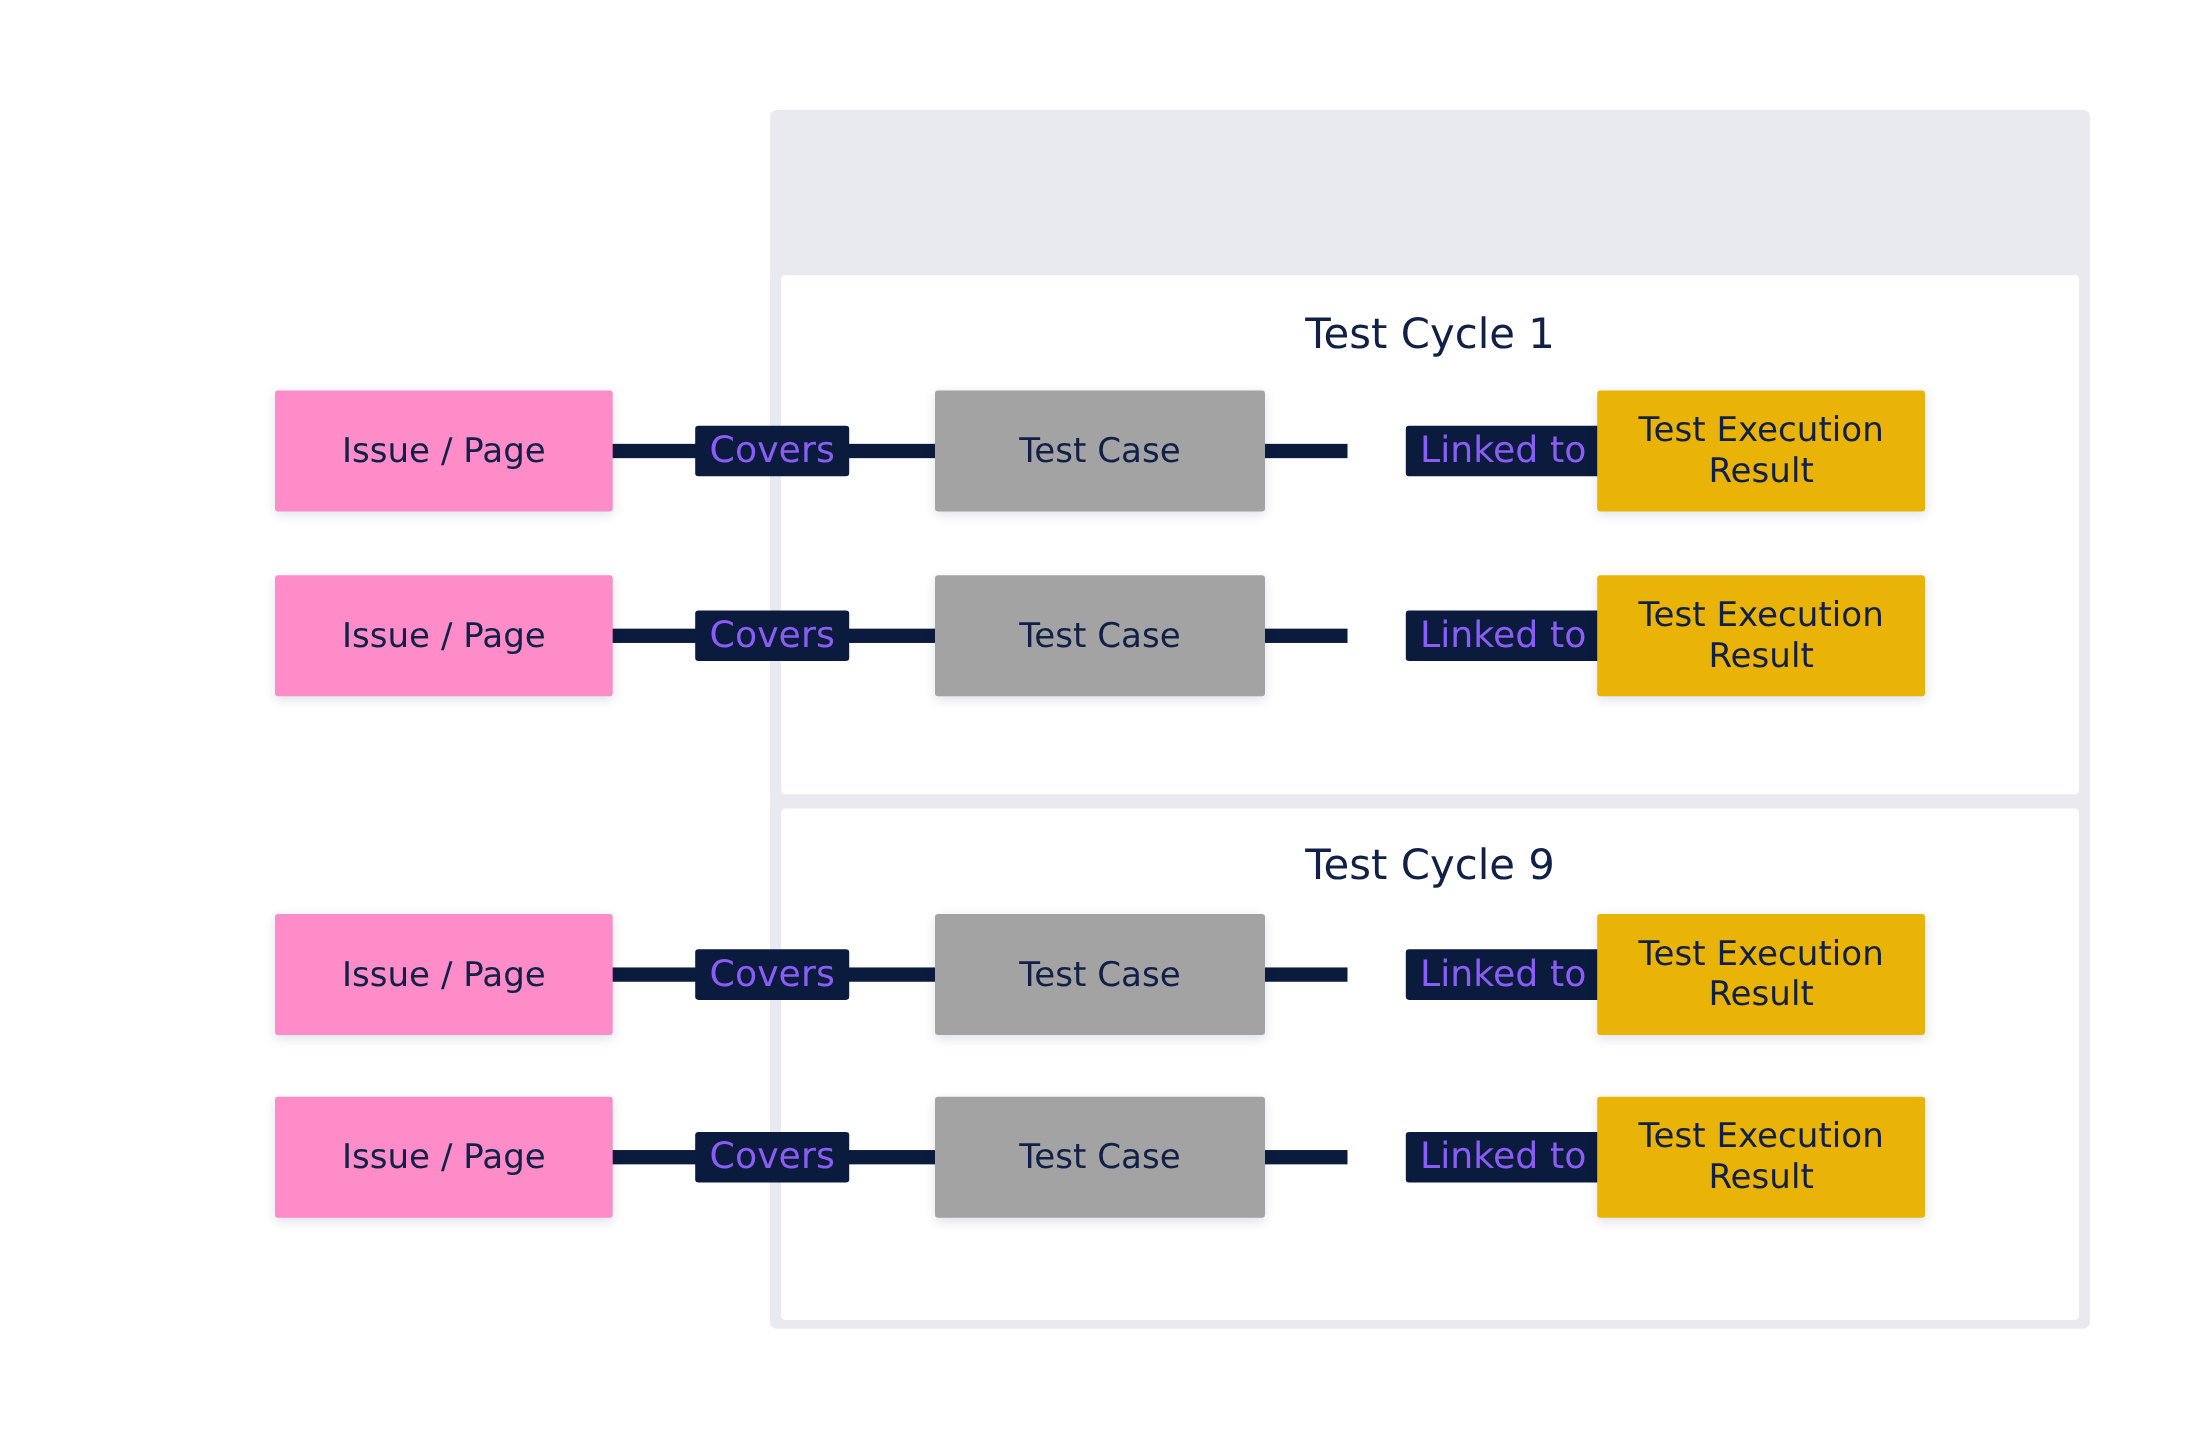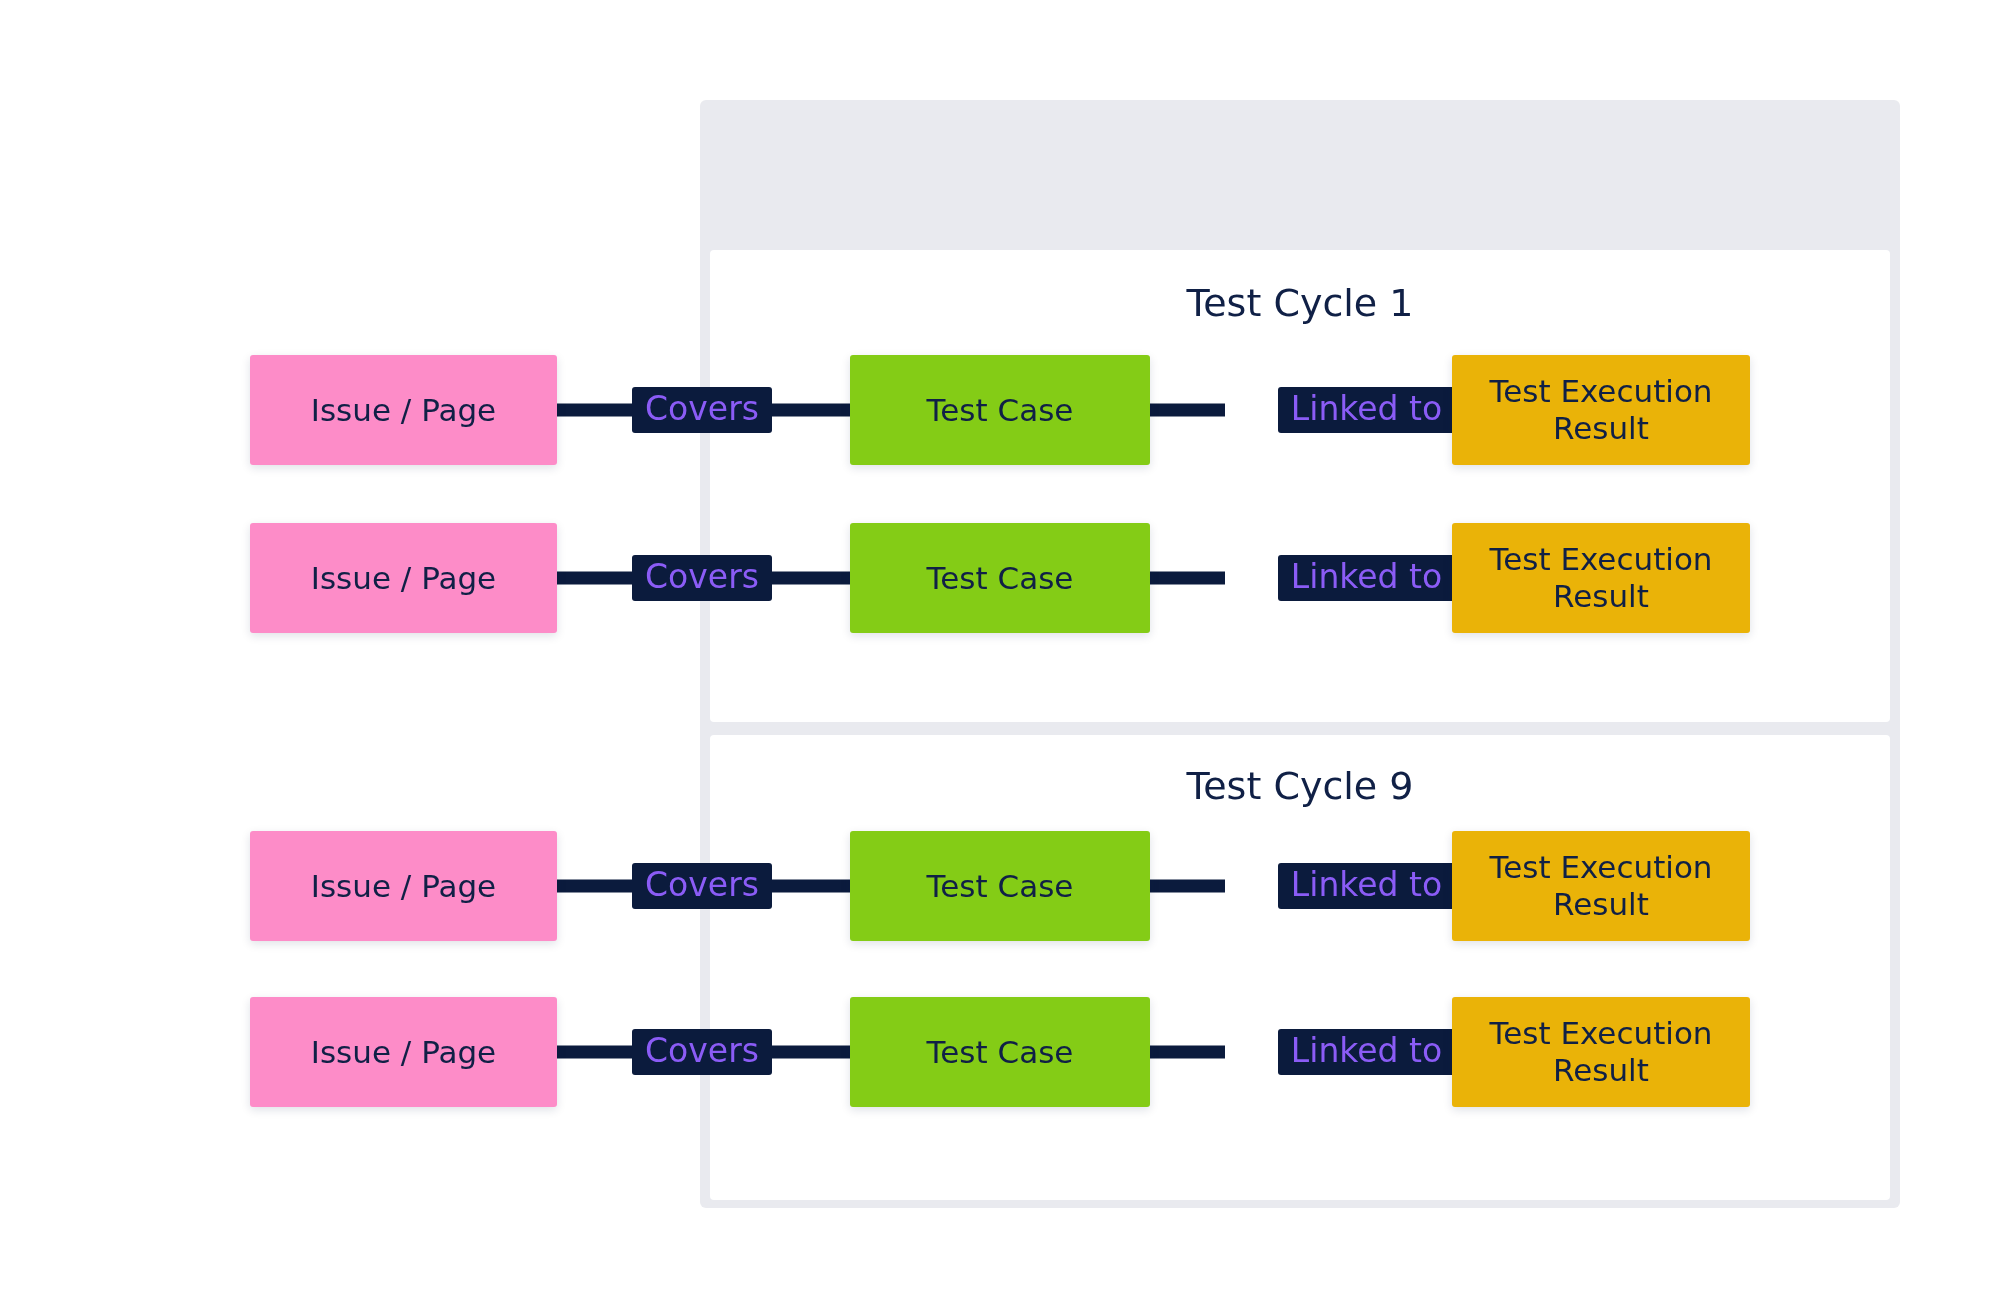--- a/index.html
+++ b/index.html
@@ -86,21 +86,21 @@
     border-radius:3px;
     box-shadow:0 3px 10px rgba(16,32,70,0.13);
     transform:translateY(-50%);
   }
   .node-issue{
     left:250px;width:307px;height:110px;
     background:#fd8cc8;
   }
   .node-case{
     left:850px;width:300px;height:110px;
-    background:#84cc16;
+    background:#a3a3a3;
   }
   .node-result{
     left:1452px;width:298px;height:110px;
     background:#eab308;
     padding:0 18px;
   }
 
   
   .chip{
     position:absolute;

